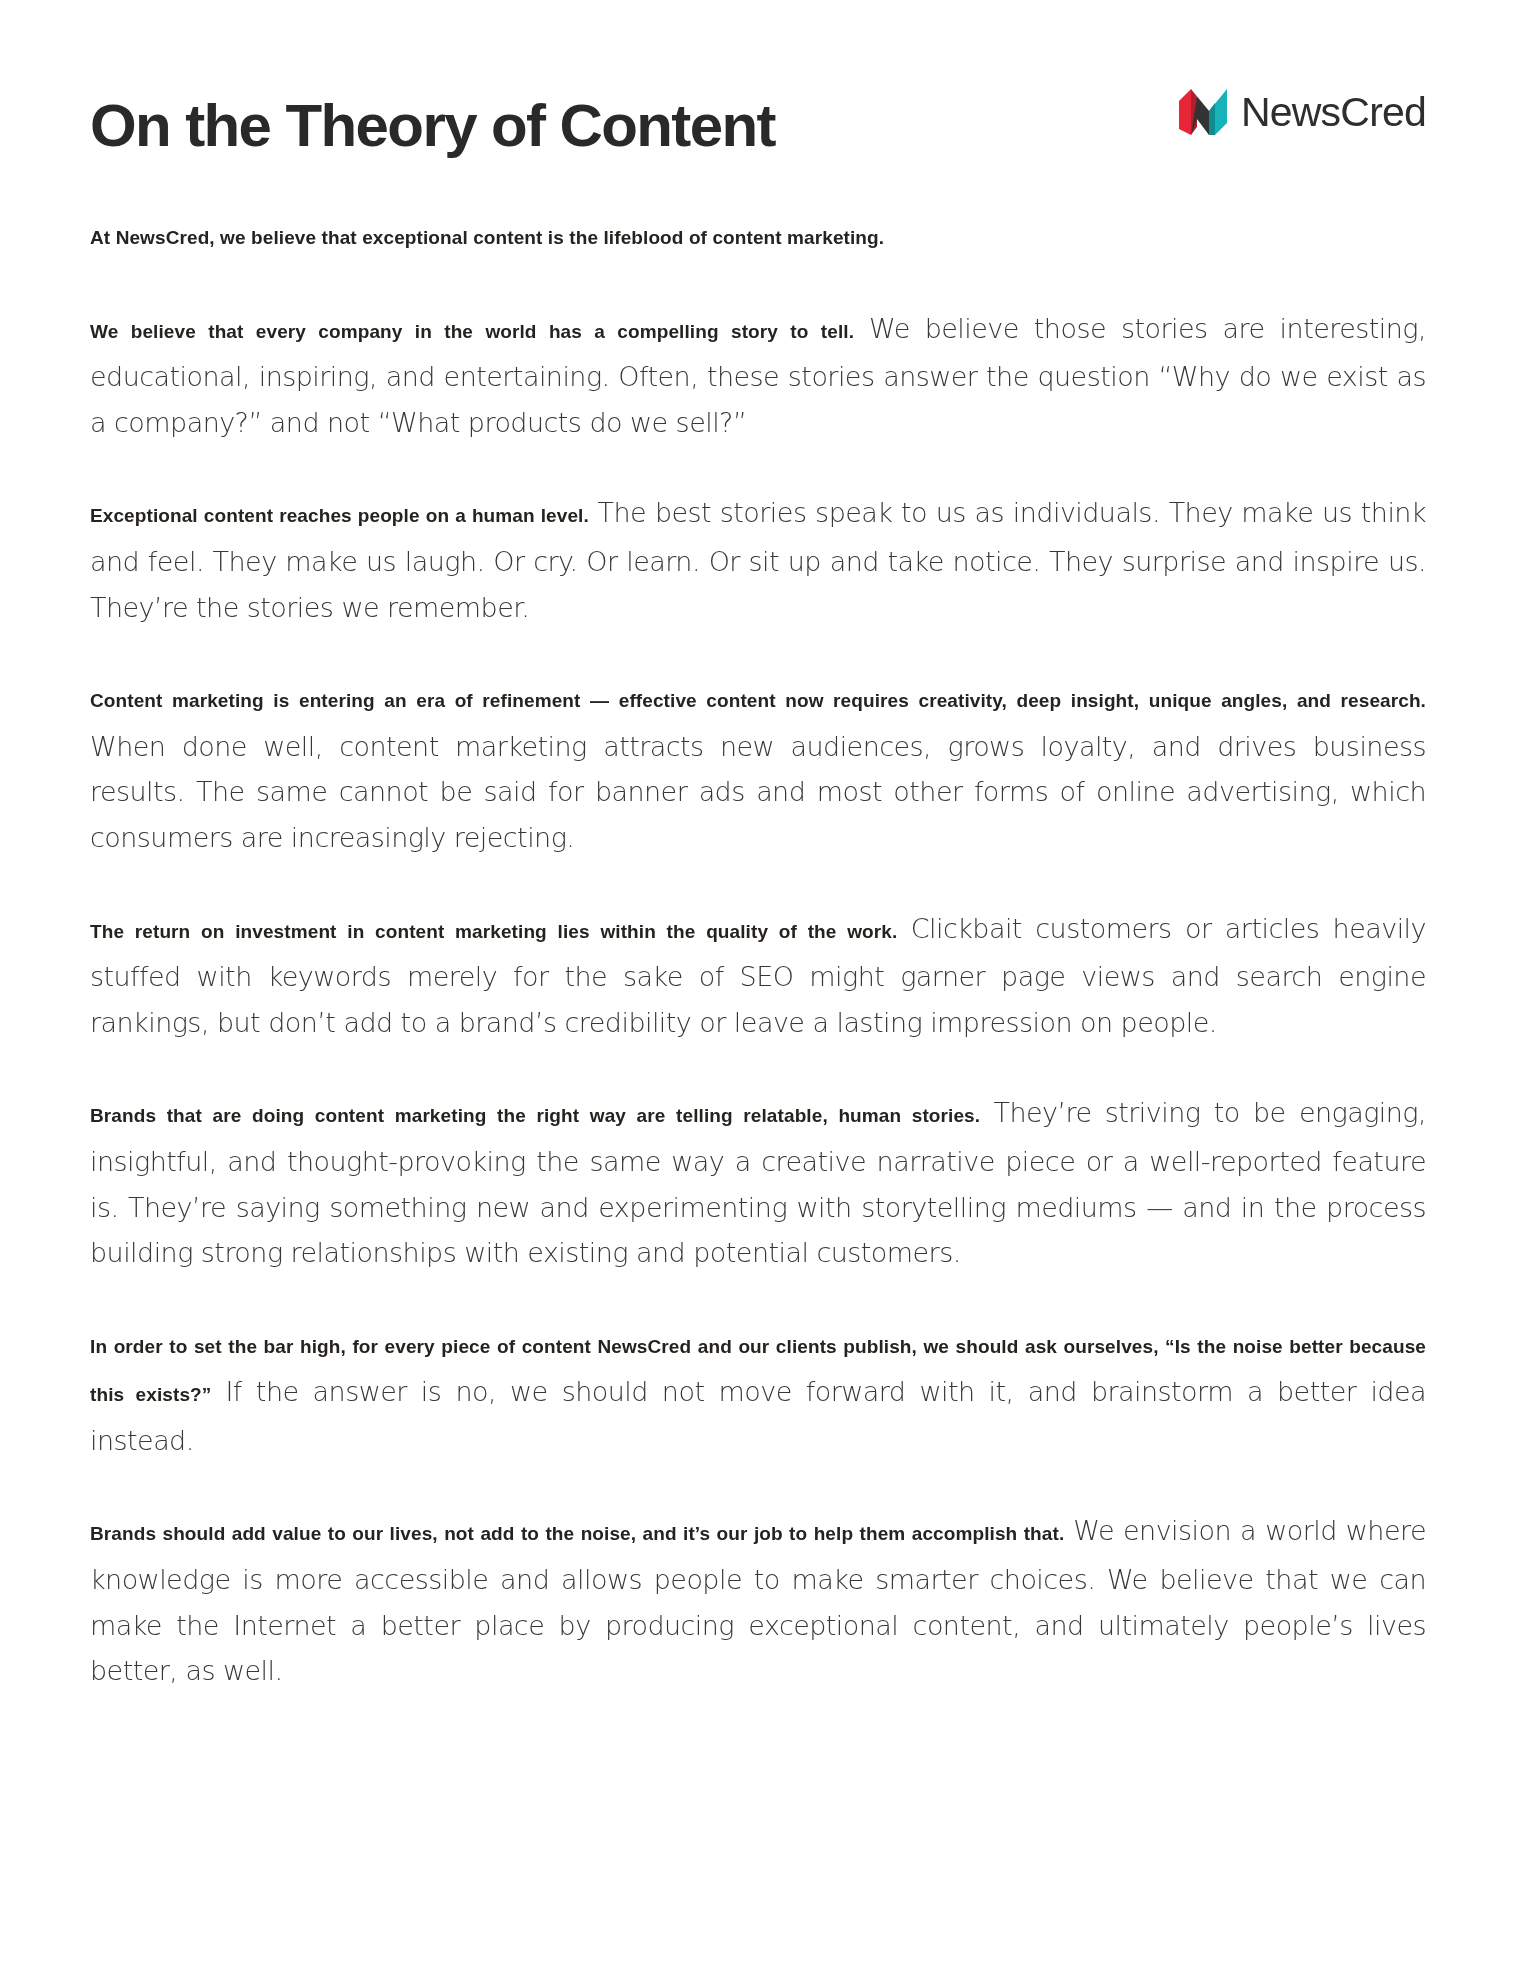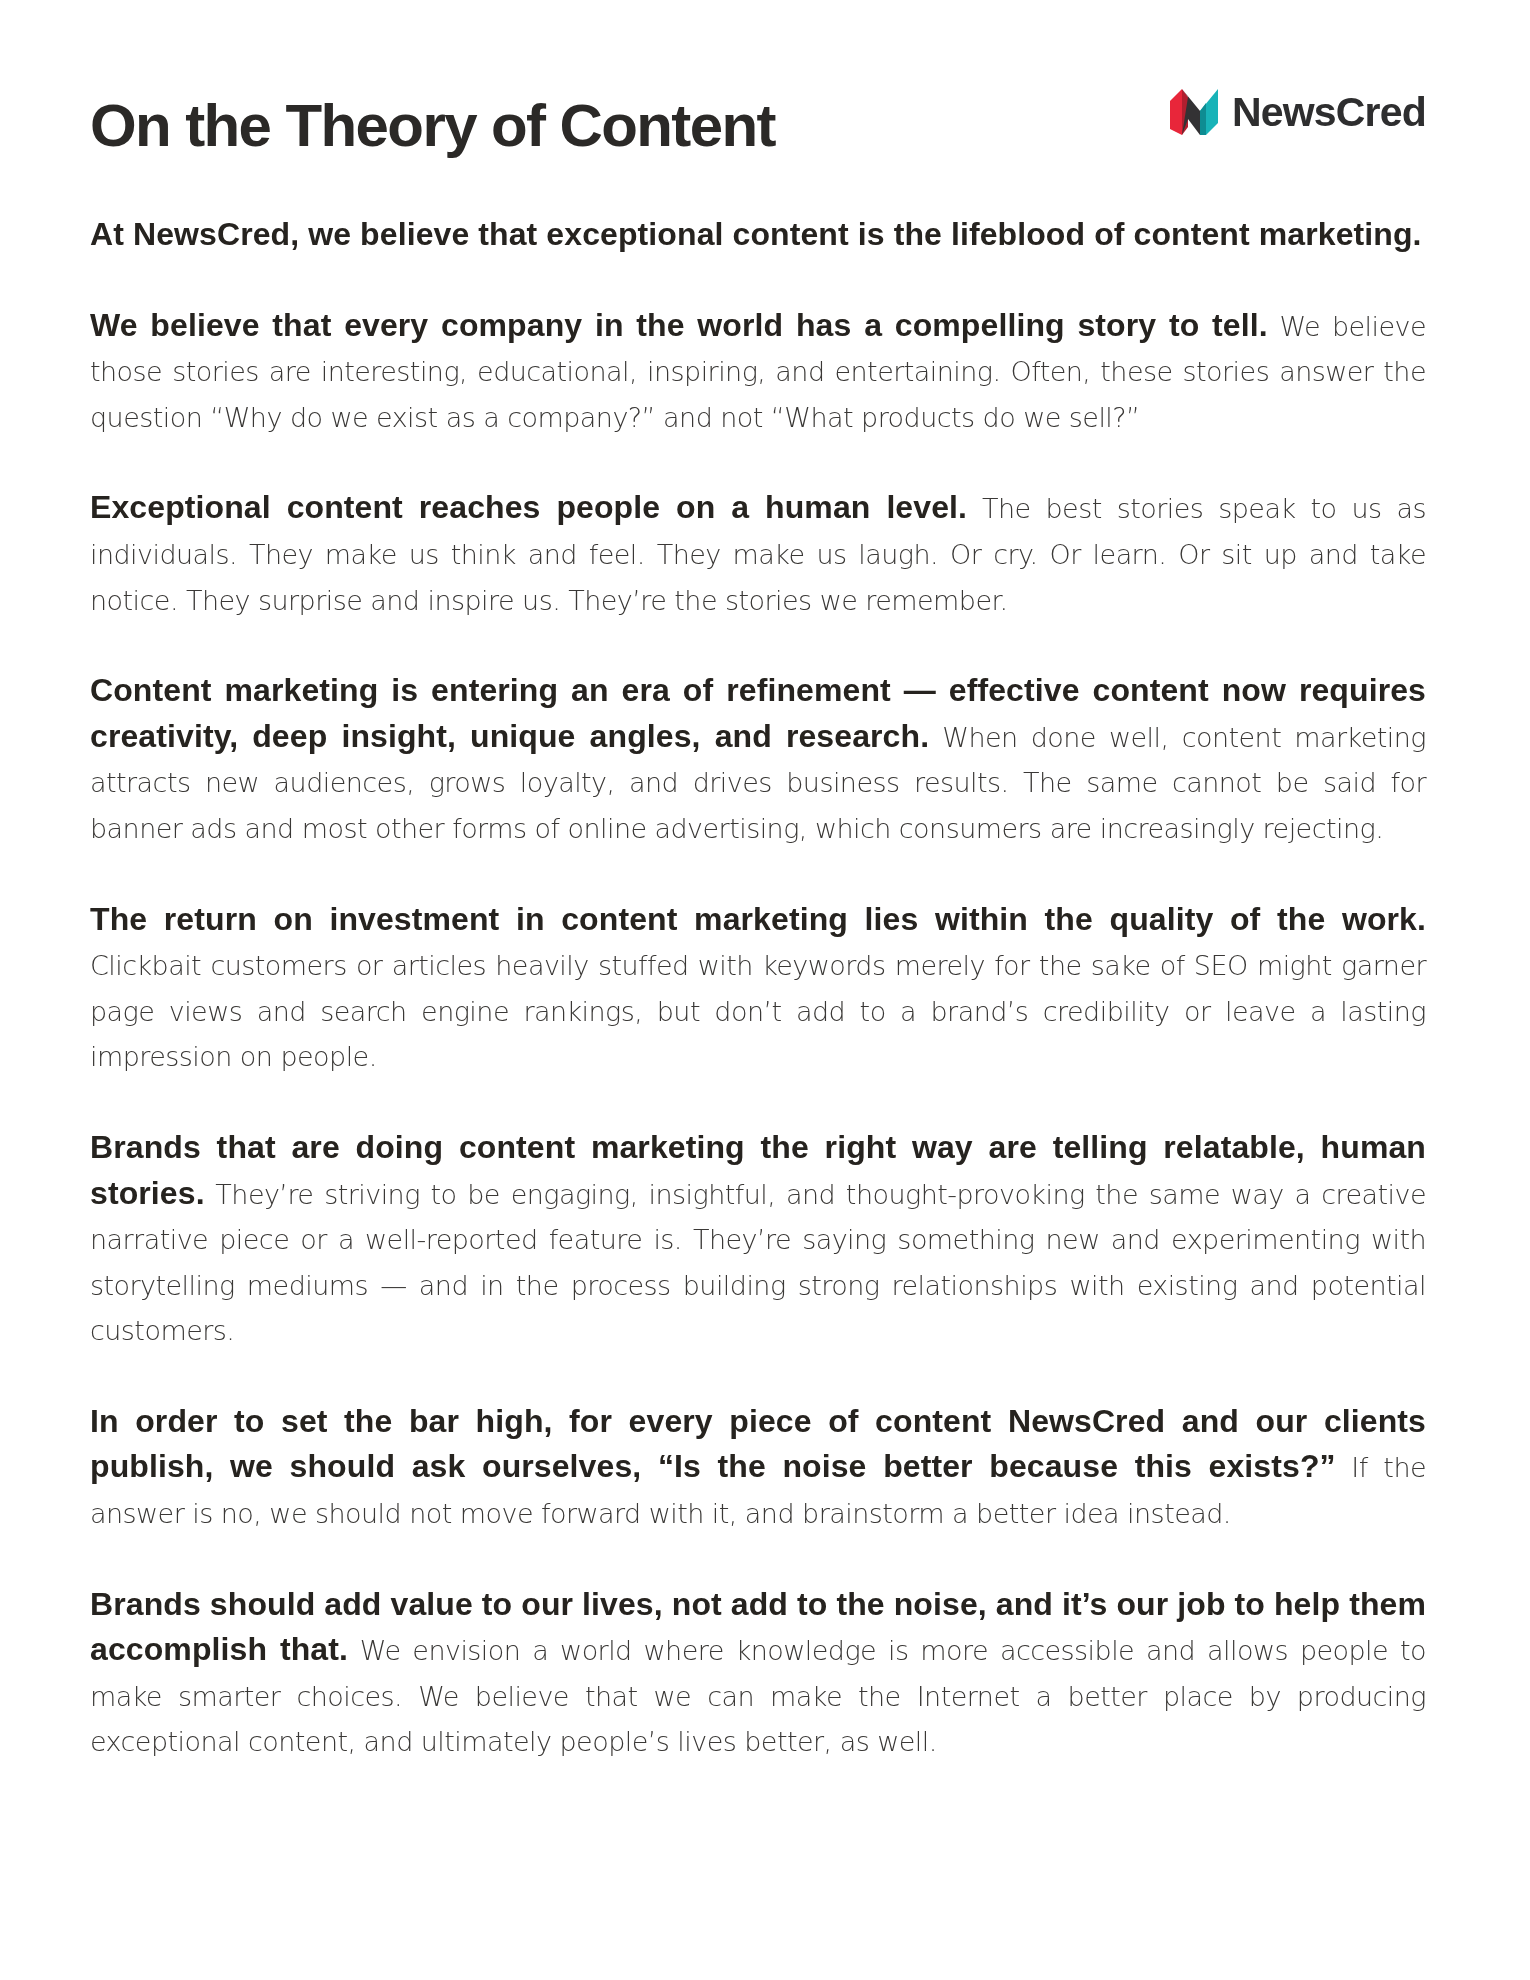--- a/index.html
+++ b/index.html
@@ -41,21 +41,21 @@
       display: flex;
       align-items: center;
     }
     .logo-mark {
       width: 48px;
       height: 46px;
       margin-right: 14px;
     }
     .logo-text {
       font-family: "Liberation Sans", sans-serif;
-      font-weight: 700;
+      font-weight: 400;
       font-size: 41px;
       letter-spacing: -0.8px;
       color: #2e2e2f;
       line-height: 48px;
     }
     .content {
       position: absolute;
       left: 90px;
       top: 212px;
       width: 1336px;
@@ -67,21 +67,21 @@
       line-height: 44.6px;
       text-align: justify;
       color: #2b2927;
     }
     .para.intro {
       text-align: left;
     }
     .lead {
       font-family: "Liberation Sans", sans-serif;
       font-weight: 700;
-      font-size: 32px;
+      font-size: 19px;
       letter-spacing: 0.1px;
       color: #26231f;
     }
     .body-text {
       font-family: "DejaVu Sans", sans-serif;
       font-weight: 300;
       font-size: 27px;
       letter-spacing: -0.55px;
       color: #3a3836;
     }

